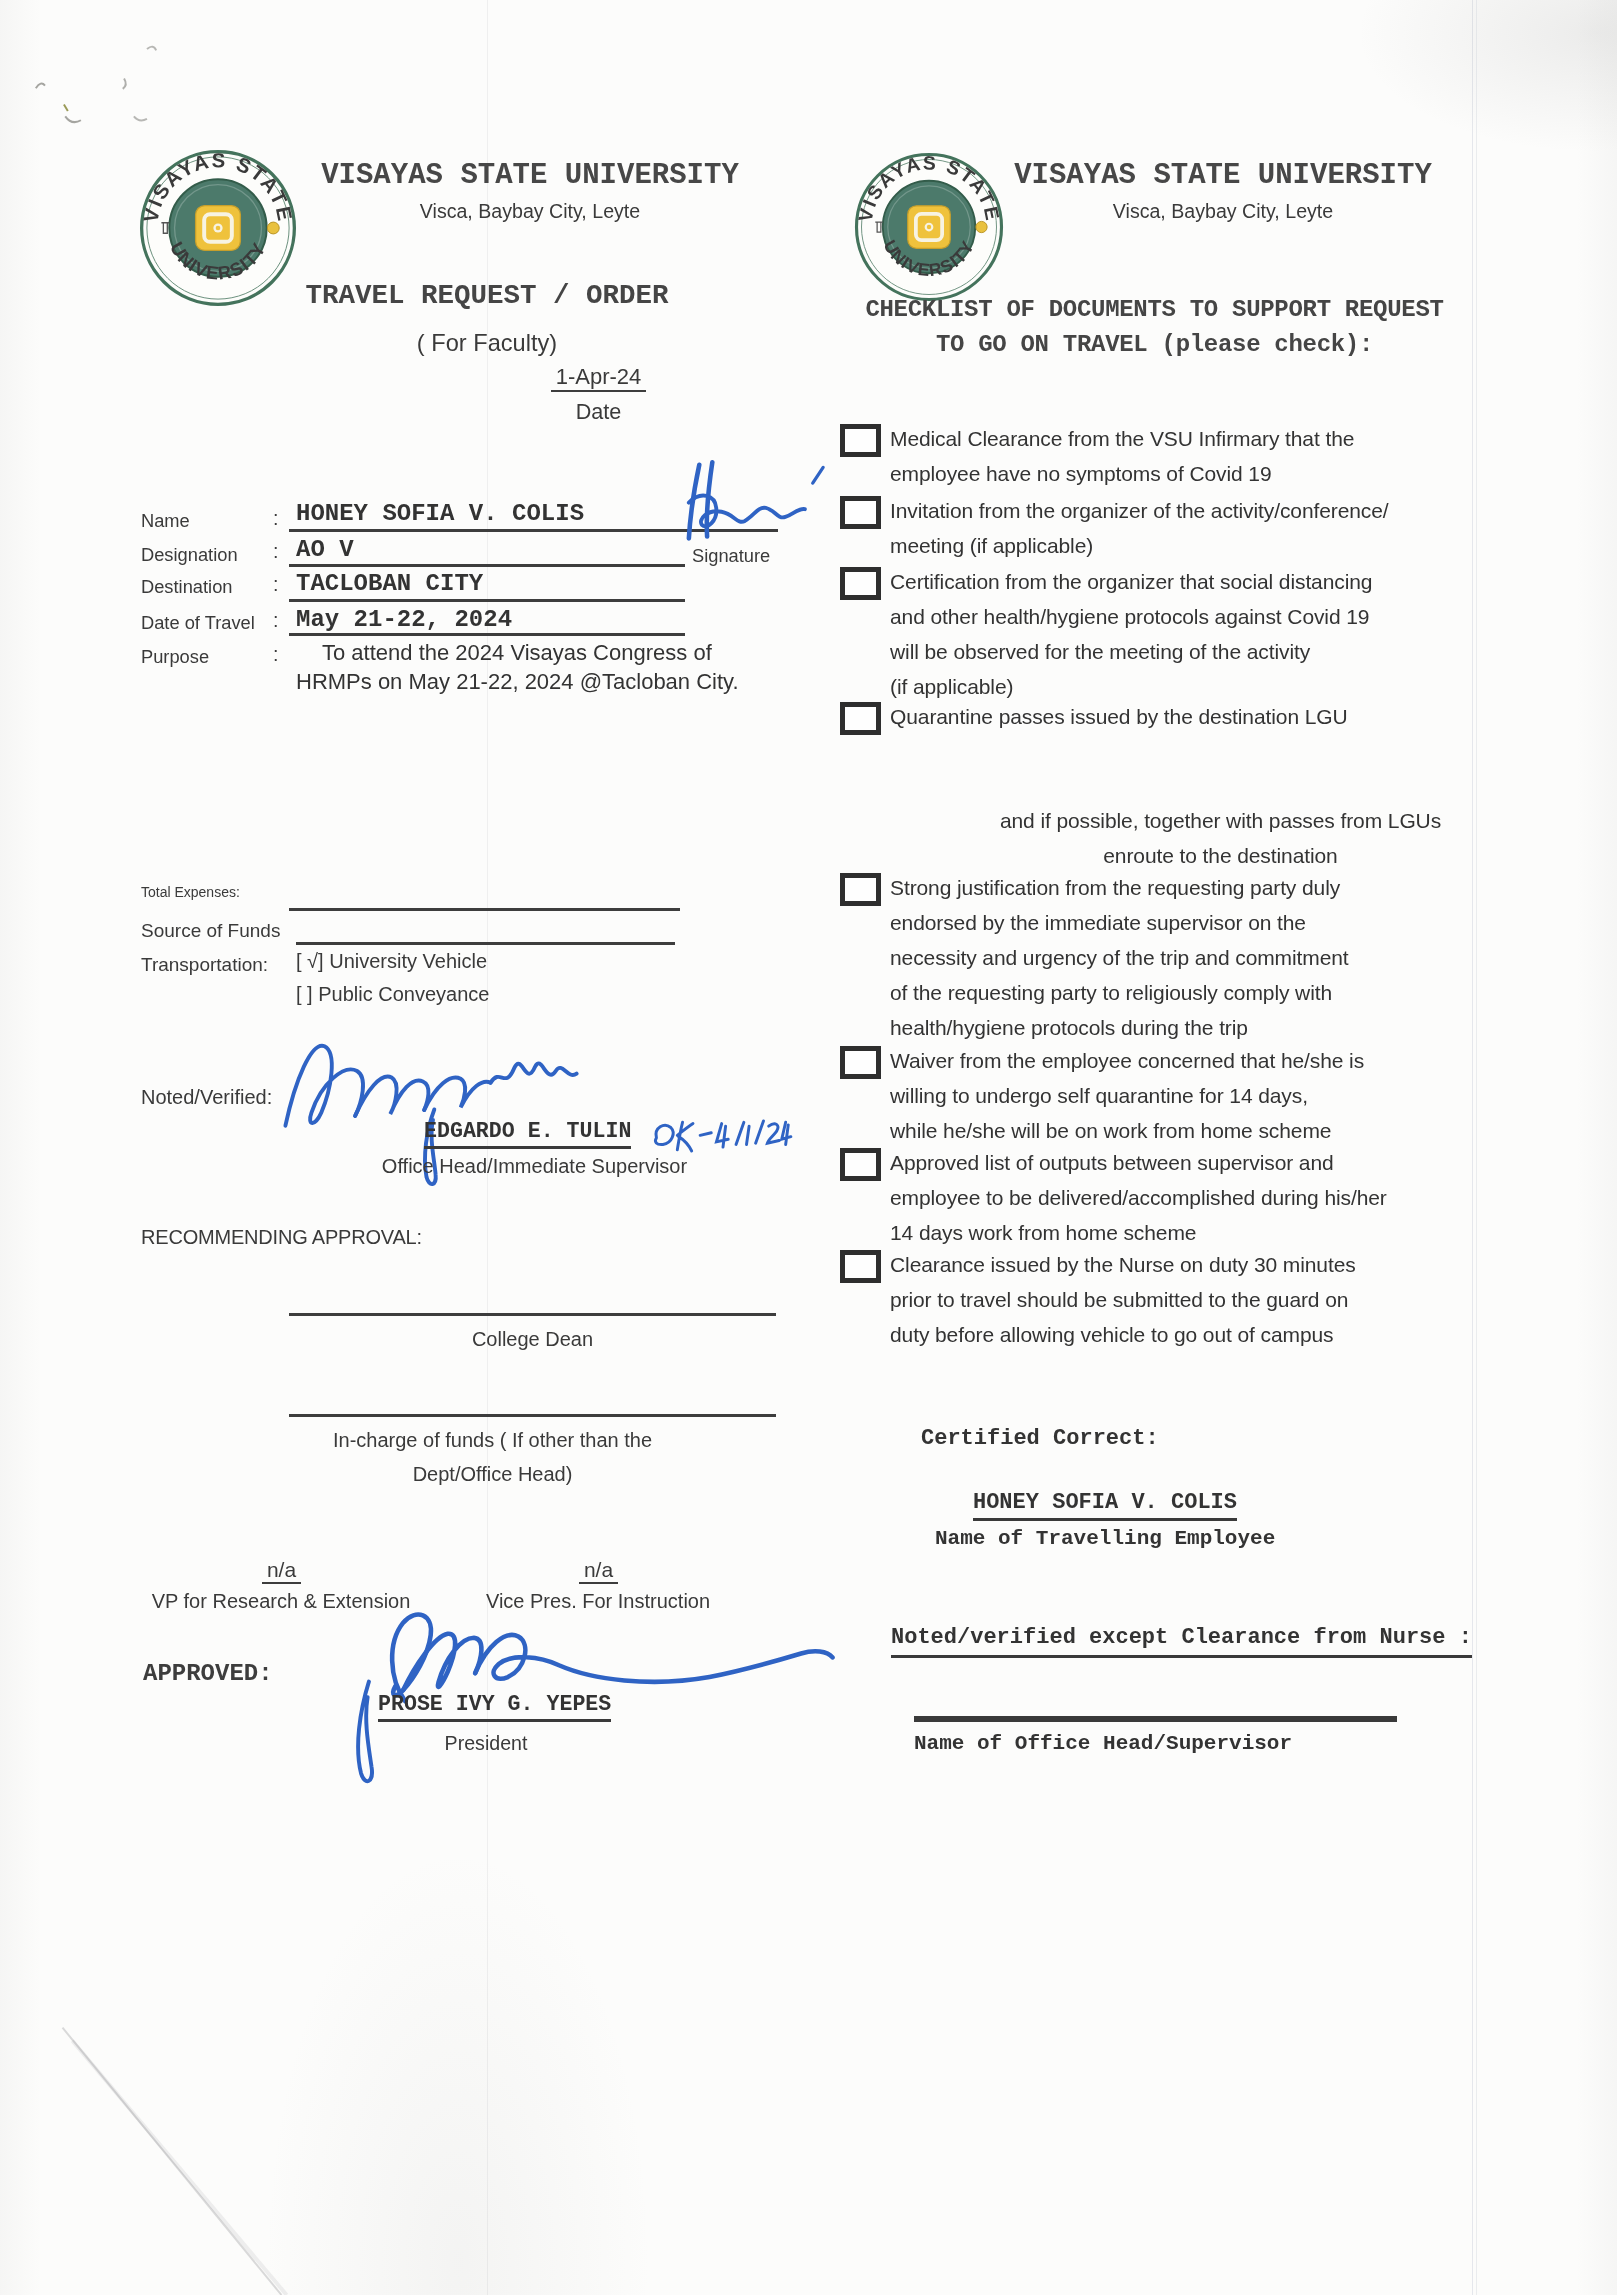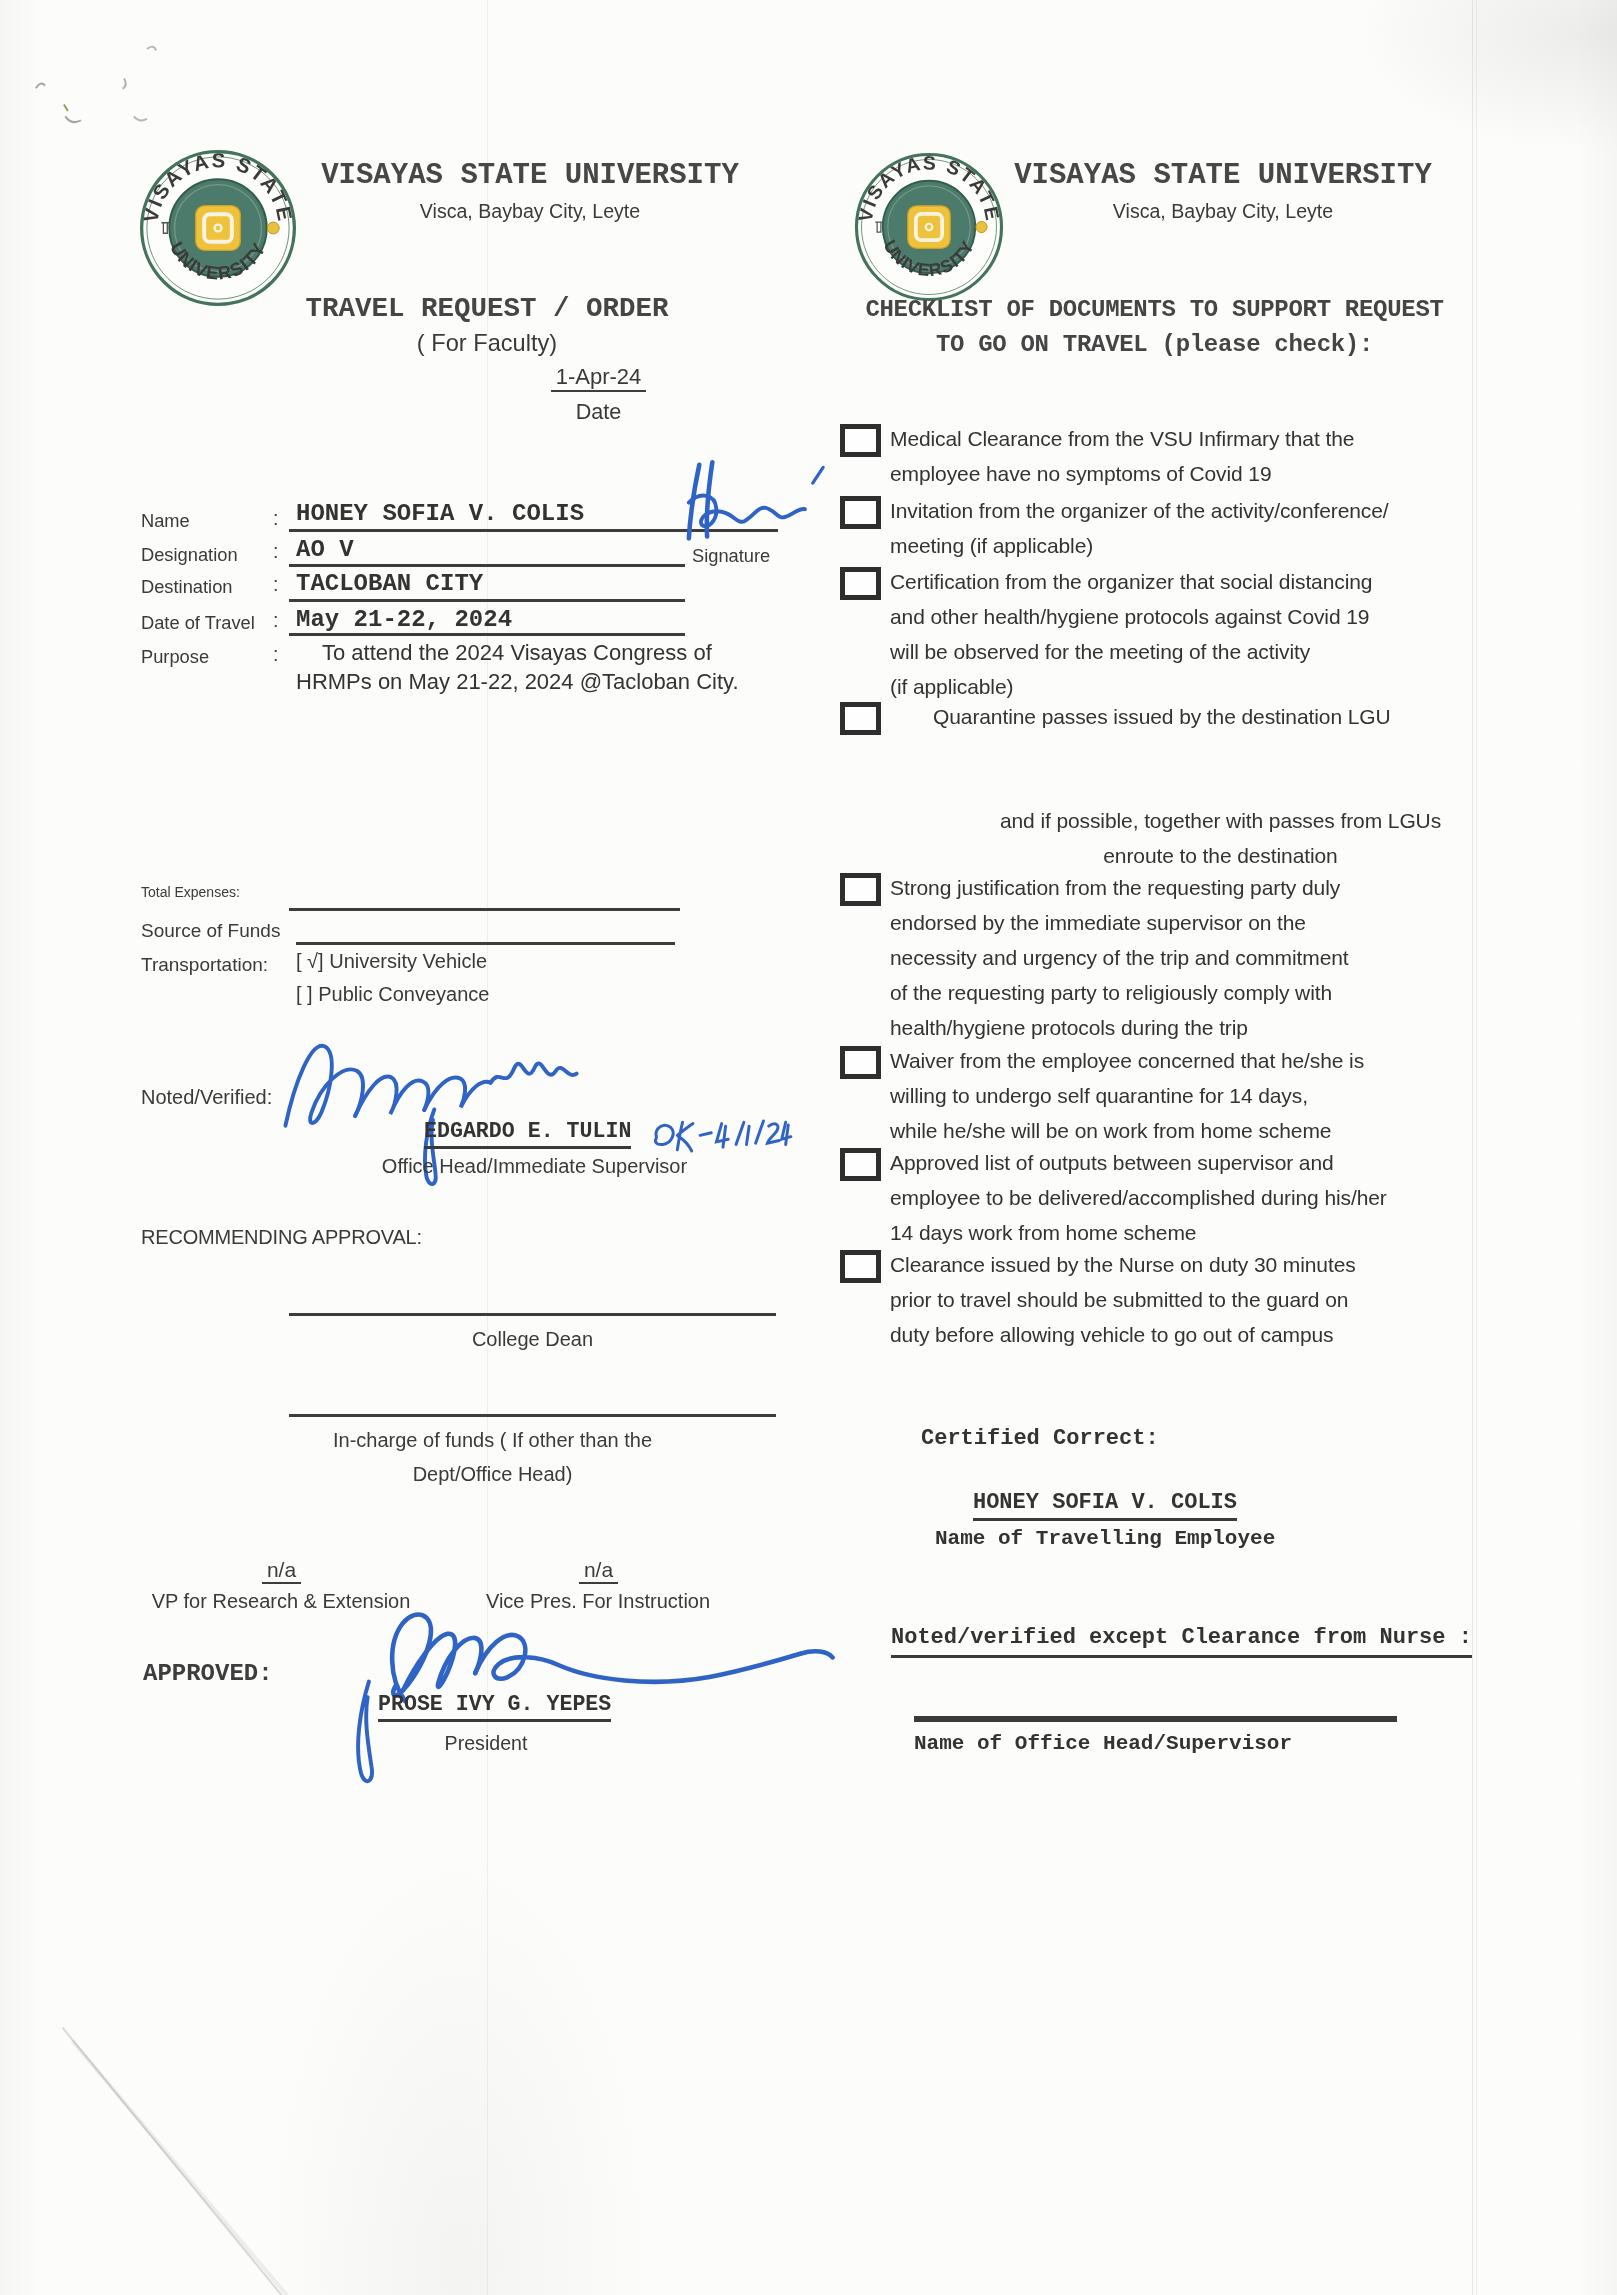--- a/index.html
+++ b/index.html
@@ -60,21 +60,21 @@
       <path id="arcT_L" d="M 28 120 A 92 92 0 0 1 212 120"></path>
       <path id="arcB_L" d="M 42 120 A 78 78 0 0 0 198 120"></path>
     </defs>
     <text font-size="31" font-weight="700" fill="#3a3a3a" letter-spacing="3"><textPath href="#arcT_L" startOffset="50%" text-anchor="middle">VISAYAS STATE</textPath></text>
     <text font-size="28" font-weight="700" fill="#3a3a3a" letter-spacing="2"><textPath href="#arcB_L" startOffset="50%" text-anchor="middle">UNIVERSITY</textPath></text>
   </svg>
 
   <div class="t b c" style="left:301px;top:159px;width:458px;font-size:29px;color:#474747;">VISAYAS STATE UNIVERSITY</div>
   <div class="t c" style="left:301px;top:200px;width:458px;font-size:19.6px;">Visca, Baybay City, Leyte</div>
 
-  <div class="t b c" style="left:258px;top:293px;width:458px;font-size:27.5px;color:#454545;">TRAVEL REQUEST / ORDER</div>
+  <div class="t b c" style="left:258px;top:280px;width:458px;font-size:27.5px;color:#454545;">TRAVEL REQUEST / ORDER</div>
   <div class="t c" style="left:258px;top:330px;width:458px;font-size:23.6px;">( For Faculty)</div>
 
   <div class="t c" style="left:497px;top:364px;width:203px;font-size:22px;"><span class="uspan" style="border-bottom-width:2px;">1-Apr-24</span></div>
   <div class="t c" style="left:497px;top:399px;width:203px;font-size:21.6px;">Date</div>
 
   <div class="t" style="left:141px;top:510px;font-size:18.3px;">Name</div>
   <div class="t" style="left:273px;top:507px;font-size:19.6px;">:</div>
   <div class="t b" style="left:296px;top:500px;font-size:24px;">HONEY SOFIA V. COLIS</div>
   <div class="hline" style="left:289px;top:529px;width:489px;border-top-width:3.9px;"></div>
 
@@ -213,21 +213,21 @@
   </div>
   <div class="chk" style="top:564px;">
     <div class="cbx"></div>
     <div class="chk-lines">
       <div>Certification from the organizer that social distancing</div>
       <div>and other health/hygiene protocols against Covid 19</div>
       <div>will be observed for the meeting of the activity</div>
       <div> (if applicable)</div>
     </div>
   </div>
-  <div class="chk" style="top:699px;padding-left:43px;">
+  <div class="chk" style="top:699px;">
     <div class="cbx"></div>
     <div class="chk-lines">
       <div>Quarantine passes issued by the destination LGU</div>
     </div>
   </div>
   <div class="chk nocb" style="top:803px;">
     <div class="chk-lines">
       <div>and if possible, together with passes from LGUs</div>
       <div>enroute to the destination</div>
     </div>

